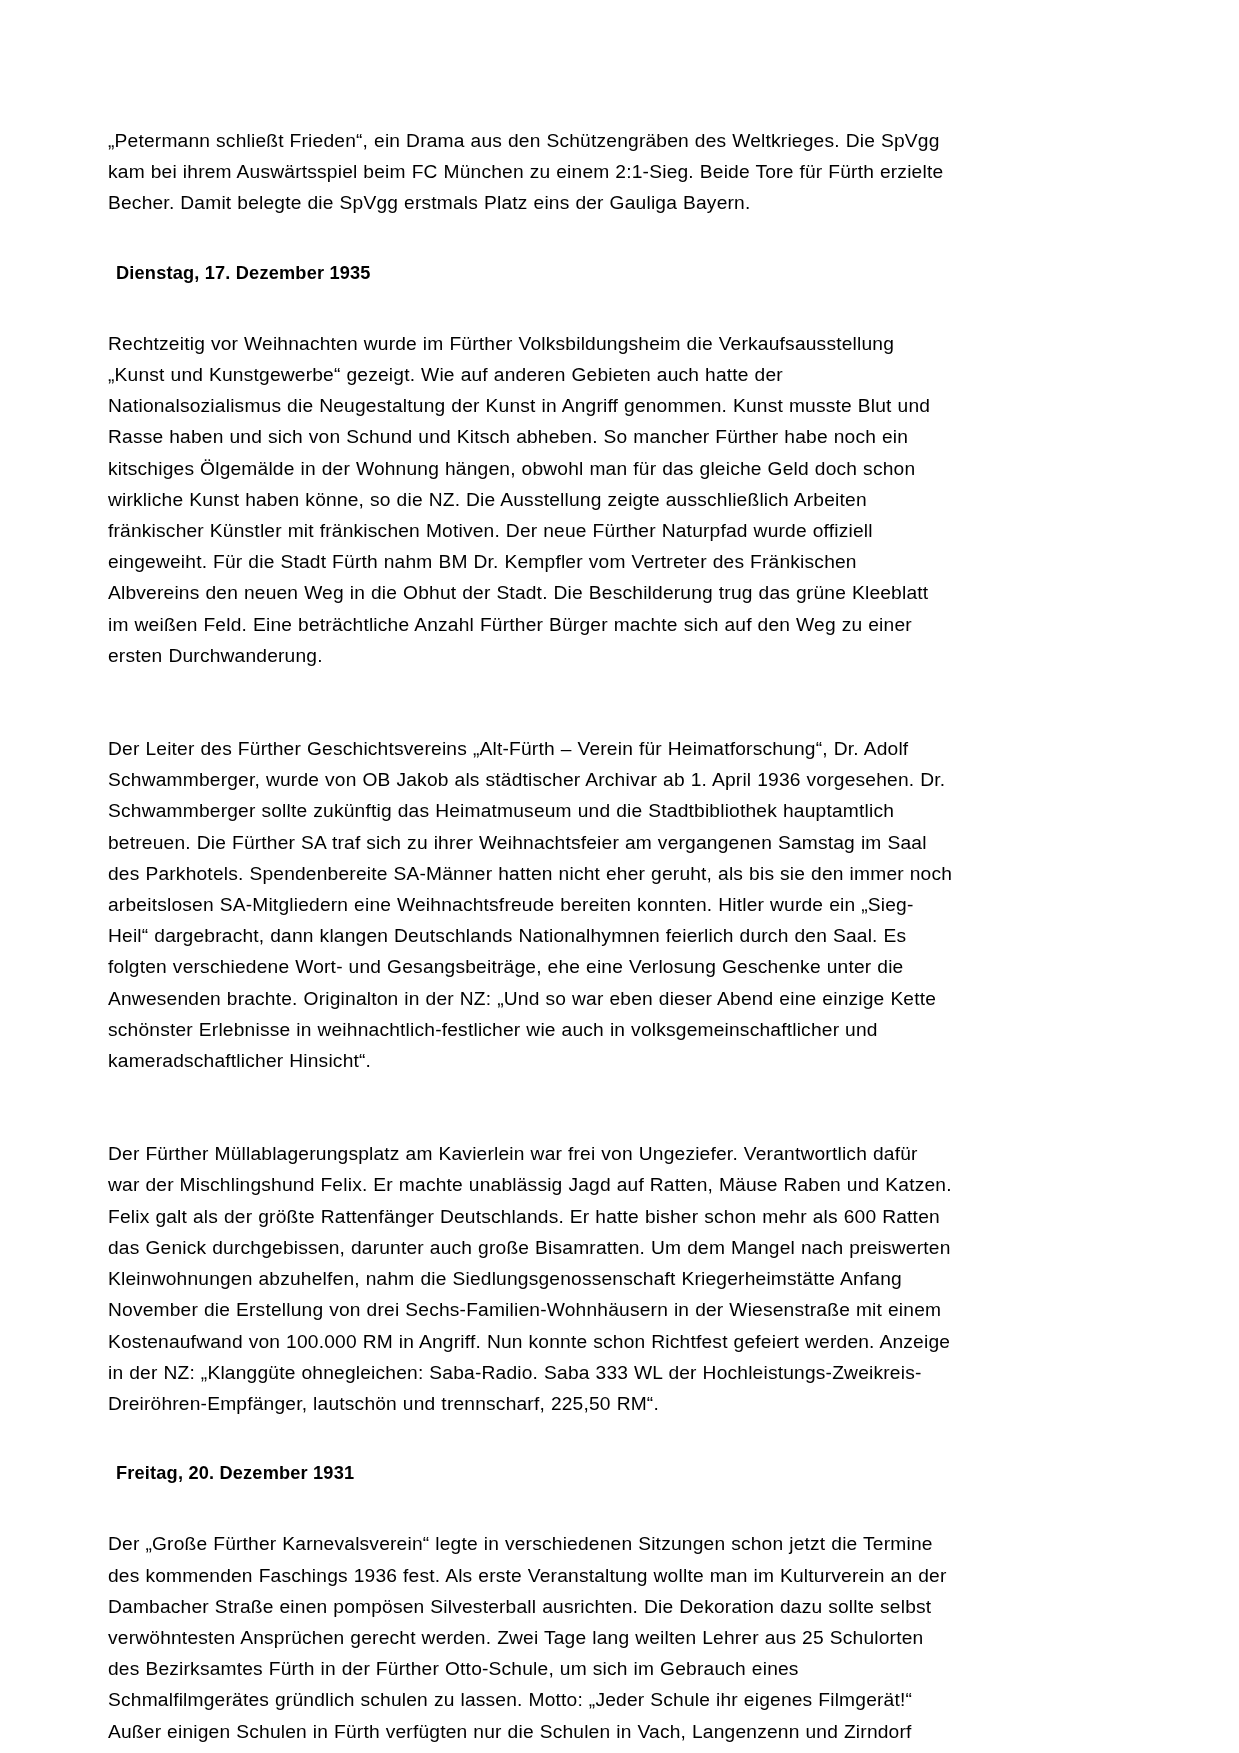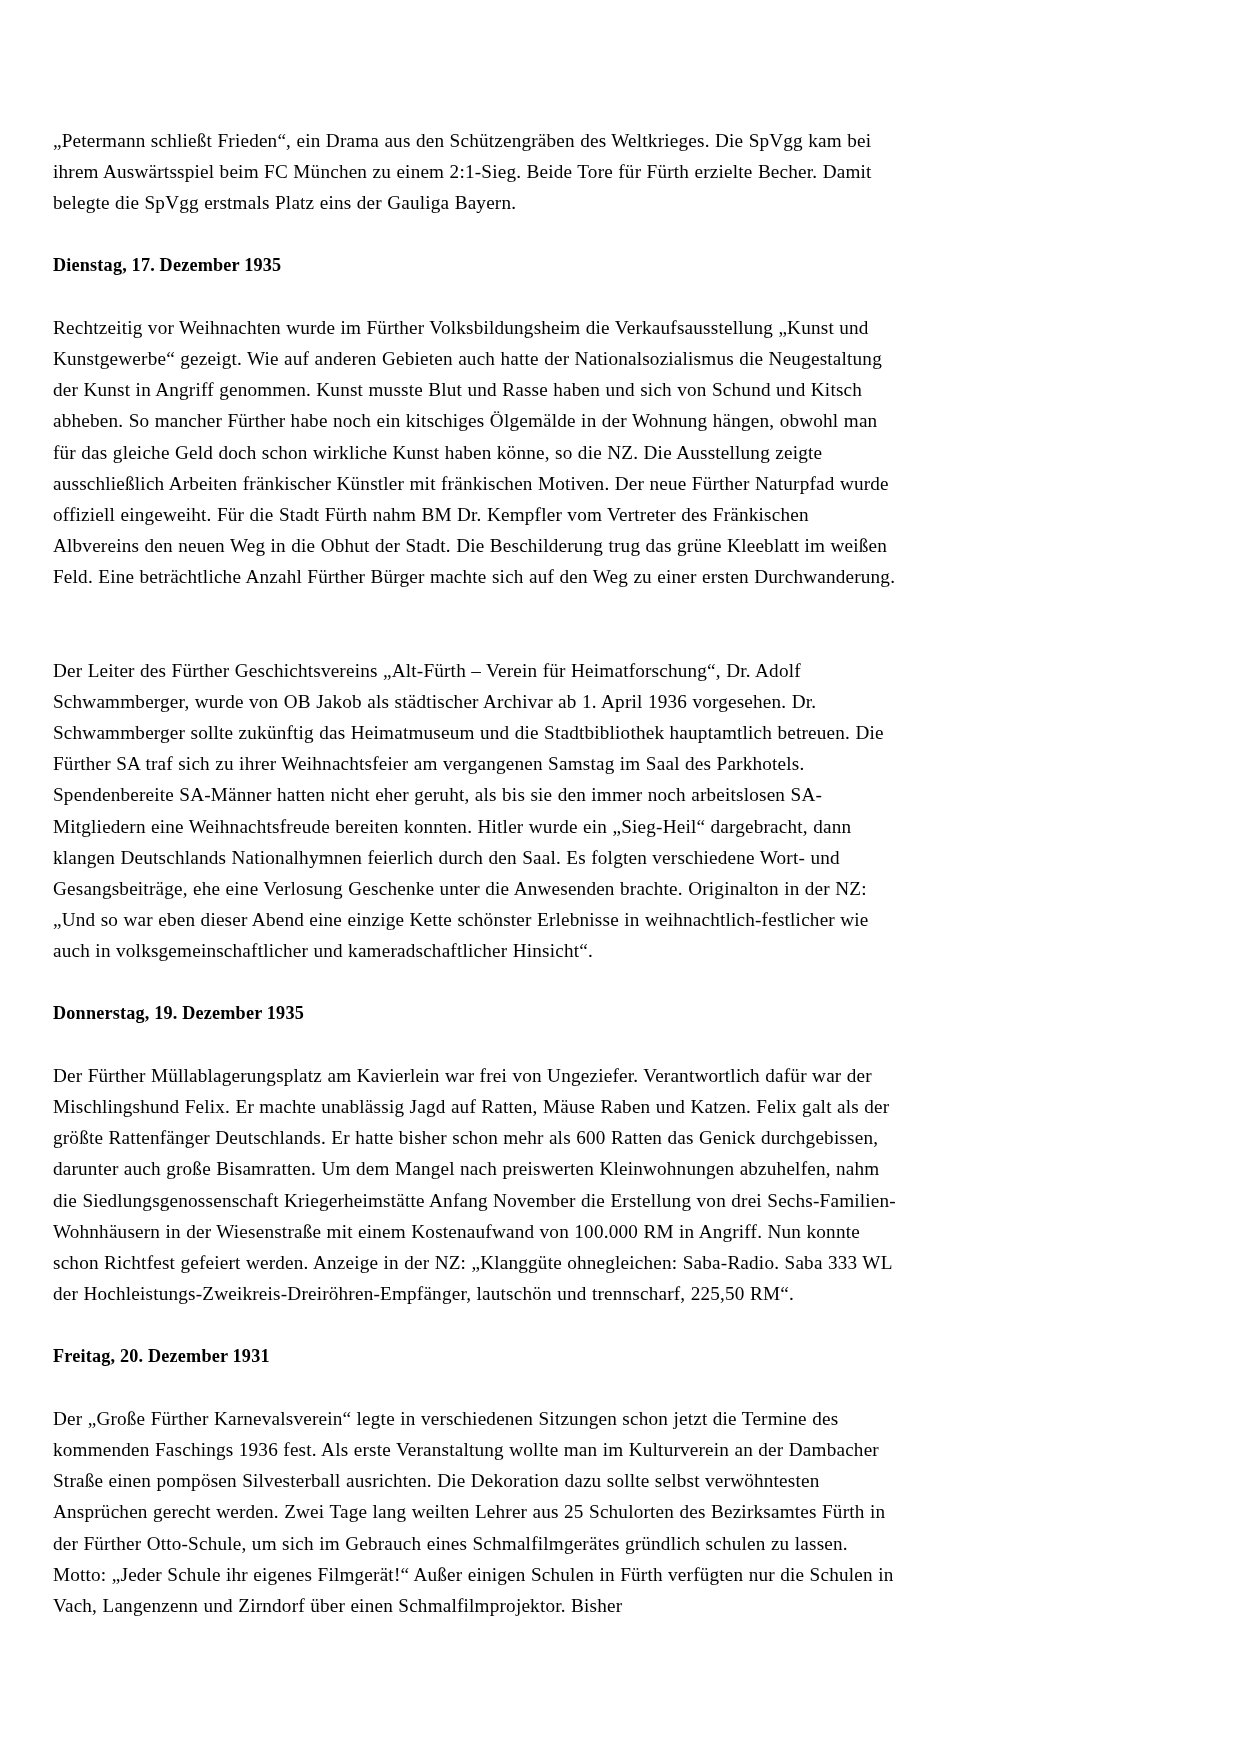--- a/index.html
+++ b/index.html
@@ -12,36 +12,35 @@
     height: 1753px;
     font-family: "Liberation Sans", sans-serif;
     color: #000000;
     -webkit-font-smoothing: antialiased;
   }
   .page {
     position: relative;
     width: 1239px;
     height: 1753px;
     box-sizing: border-box;
-    padding: 125px 128px 60px 53px;
-    font-family: Liberation Serif, serif;
+    padding: 125px 128px 60px 108px;
   }
   .doc-body {
     width: 845px;
   }
   p.para {
     margin: 0;
     font-size: 19.2px;
     line-height: 31.2px;
     text-align: left;
     letter-spacing: 0.01em;
     word-spacing: 0.02em;
   }
   h2.date-heading {
-    margin: 0;
+    margin: 8px;
     font-size: 18.2px;
     line-height: 31.2px;
     font-weight: bold;
     letter-spacing: 0.01em;
   }
   .gap-heading-top { height: 31px; }
   .gap-heading-bottom { height: 31px; }
 </style>
 </head>
 <body>
@@ -56,21 +55,20 @@
     <div class="gap-heading-bottom"></div>
 
     <p class="para">Rechtzeitig vor Weihnachten wurde im Fürther Volksbildungsheim die Verkaufsausstellung „Kunst und Kunstgewerbe“ gezeigt. Wie auf anderen Gebieten auch hatte der Nationalsozialismus die Neugestaltung der Kunst in Angriff genommen. Kunst musste Blut und Rasse haben und sich von Schund und Kitsch abheben. So mancher Fürther habe noch ein kitschiges Ölgemälde in der Wohnung hängen, obwohl man für das gleiche Geld doch schon wirkliche Kunst haben könne, so die NZ. Die Ausstellung zeigte ausschließlich Arbeiten fränkischer Künstler mit fränkischen Motiven. Der neue Fürther Naturpfad wurde offiziell eingeweiht. Für die Stadt Fürth nahm BM Dr. Kempfler vom Vertreter des Fränkischen Albvereins den neuen Weg in die Obhut der Stadt. Die Beschilderung trug das grüne Kleeblatt im weißen Feld. Eine beträchtliche Anzahl Fürther Bürger machte sich auf den Weg zu einer ersten Durchwanderung.</p>
 
     <div class="gap-heading-top"></div>
     <div class="gap-heading-bottom"></div>
 
     <p class="para">Der Leiter des Fürther Geschichtsvereins „Alt-Fürth – Verein für Heimatforschung“, Dr. Adolf Schwammberger, wurde von OB Jakob als städtischer Archivar ab 1. April 1936 vorgesehen. Dr. Schwammberger sollte zukünftig das Heimatmuseum und die Stadtbibliothek hauptamtlich betreuen. Die Fürther SA traf sich zu ihrer Weihnachtsfeier am vergangenen Samstag im Saal des Parkhotels. Spendenbereite SA-Männer hatten nicht eher geruht, als bis sie den immer noch arbeitslosen SA-Mitgliedern eine Weihnachtsfreude bereiten konnten. Hitler wurde ein „Sieg-Heil“ dargebracht, dann klangen Deutschlands Nationalhymnen feierlich durch den Saal. Es folgten verschiedene Wort- und Gesangsbeiträge, ehe eine Verlosung Geschenke unter die Anwesenden brachte. Originalton in der NZ: „Und so war eben dieser Abend eine einzige Kette schönster Erlebnisse in weihnachtlich-festlicher wie auch in volksgemeinschaftlicher und kameradschaftlicher Hinsicht“.</p>
 
     <div class="gap-heading-top"></div>
-    <h2 class="date-heading">Donnerstag, 19. Dezember 1935</h2>
     <div class="gap-heading-bottom"></div>
 
     <p class="para">Der Fürther Müllablagerungsplatz am Kavierlein war frei von Ungeziefer. Verantwortlich dafür war der Mischlingshund Felix. Er machte unablässig Jagd auf Ratten, Mäuse Raben und Katzen. Felix galt als der größte Rattenfänger Deutschlands. Er hatte bisher schon mehr als 600 Ratten das Genick durchgebissen, darunter auch große Bisamratten. Um dem Mangel nach preiswerten Kleinwohnungen abzuhelfen, nahm die Siedlungsgenossenschaft Kriegerheimstätte Anfang November die Erstellung von drei Sechs-Familien-Wohnhäusern in der Wiesenstraße mit einem Kostenaufwand von 100.000 RM in Angriff. Nun konnte schon Richtfest gefeiert werden. Anzeige in der NZ: „Klanggüte ohnegleichen: Saba-Radio. Saba 333 WL der Hochleistungs-Zweikreis-Dreiröhren-Empfänger, lautschön und trennscharf, 225,50 RM“.</p>
 
     <div class="gap-heading-top"></div>
     <h2 class="date-heading">Freitag, 20. Dezember 1931</h2>
     <div class="gap-heading-bottom"></div>
 
     <p class="para">Der „Große Fürther Karnevalsverein“ legte in verschiedenen Sitzungen schon jetzt die Termine des kommenden Faschings 1936 fest. Als erste Veranstaltung wollte man im Kulturverein an der Dambacher Straße einen pompösen Silvesterball ausrichten. Die Dekoration dazu sollte selbst verwöhntesten Ansprüchen gerecht werden. Zwei Tage lang weilten Lehrer aus 25 Schulorten des Bezirksamtes Fürth in der Fürther Otto-Schule, um sich im Gebrauch eines Schmalfilmgerätes gründlich schulen zu lassen. Motto: „Jeder Schule ihr eigenes Filmgerät!“ Außer einigen Schulen in Fürth verfügten nur die Schulen in Vach, Langenzenn und Zirndorf über einen Schmalfilmprojektor. Bisher</p>
 

